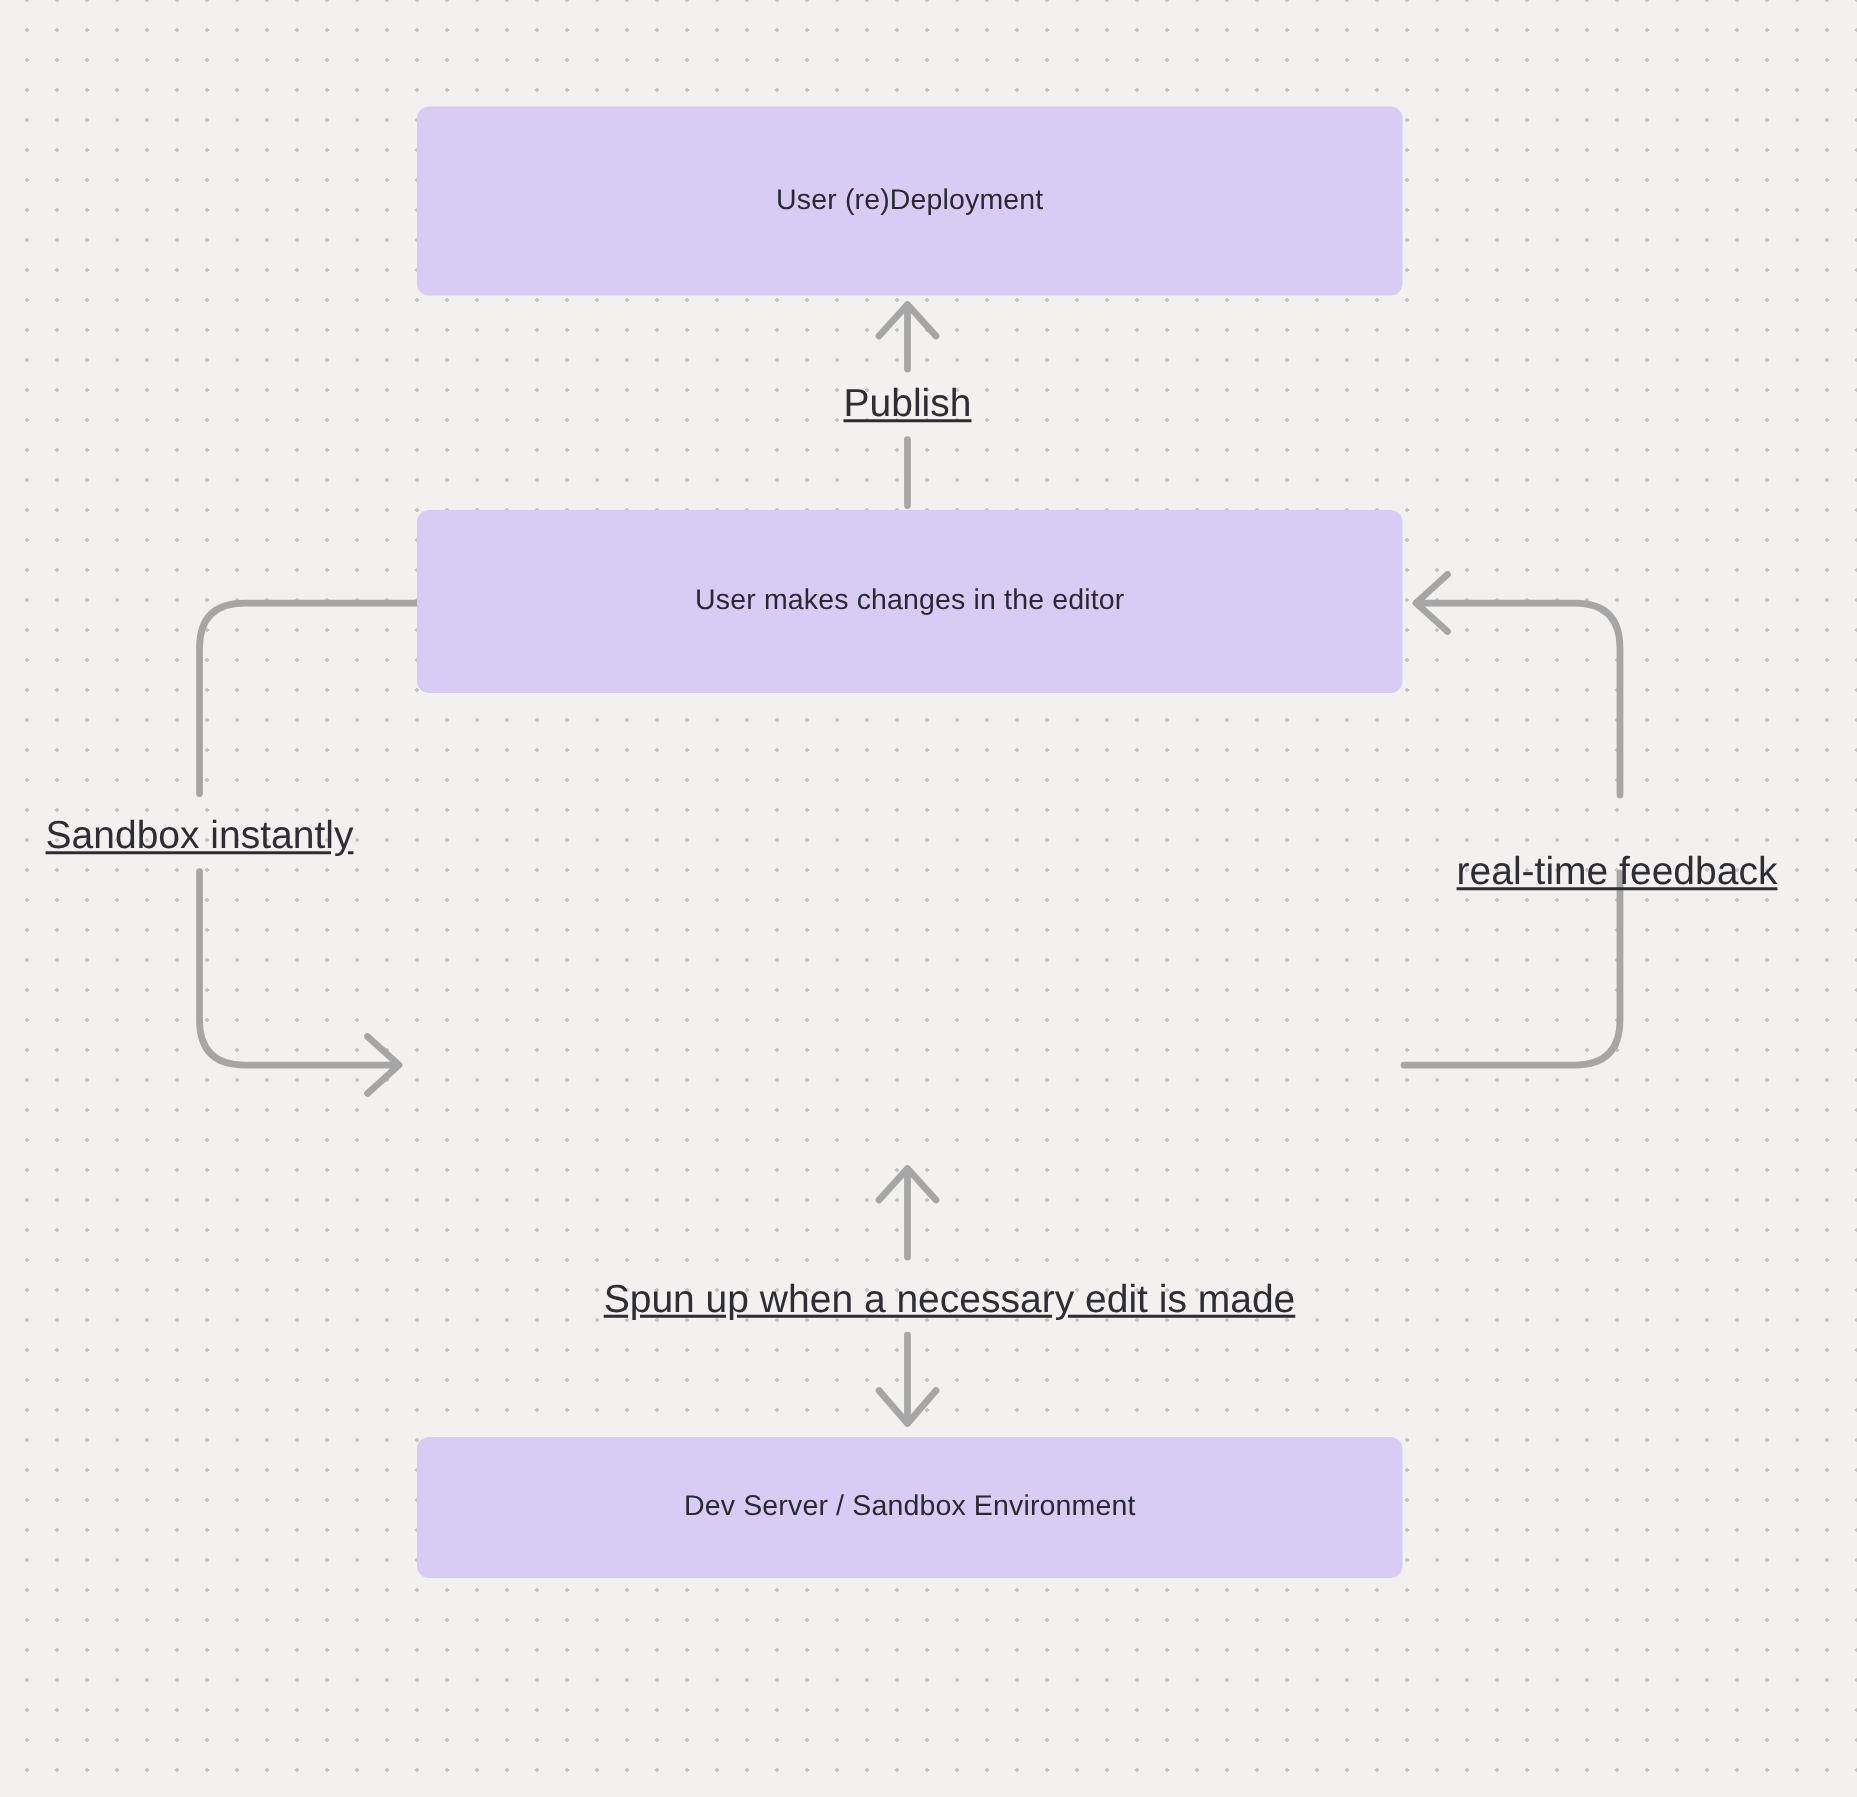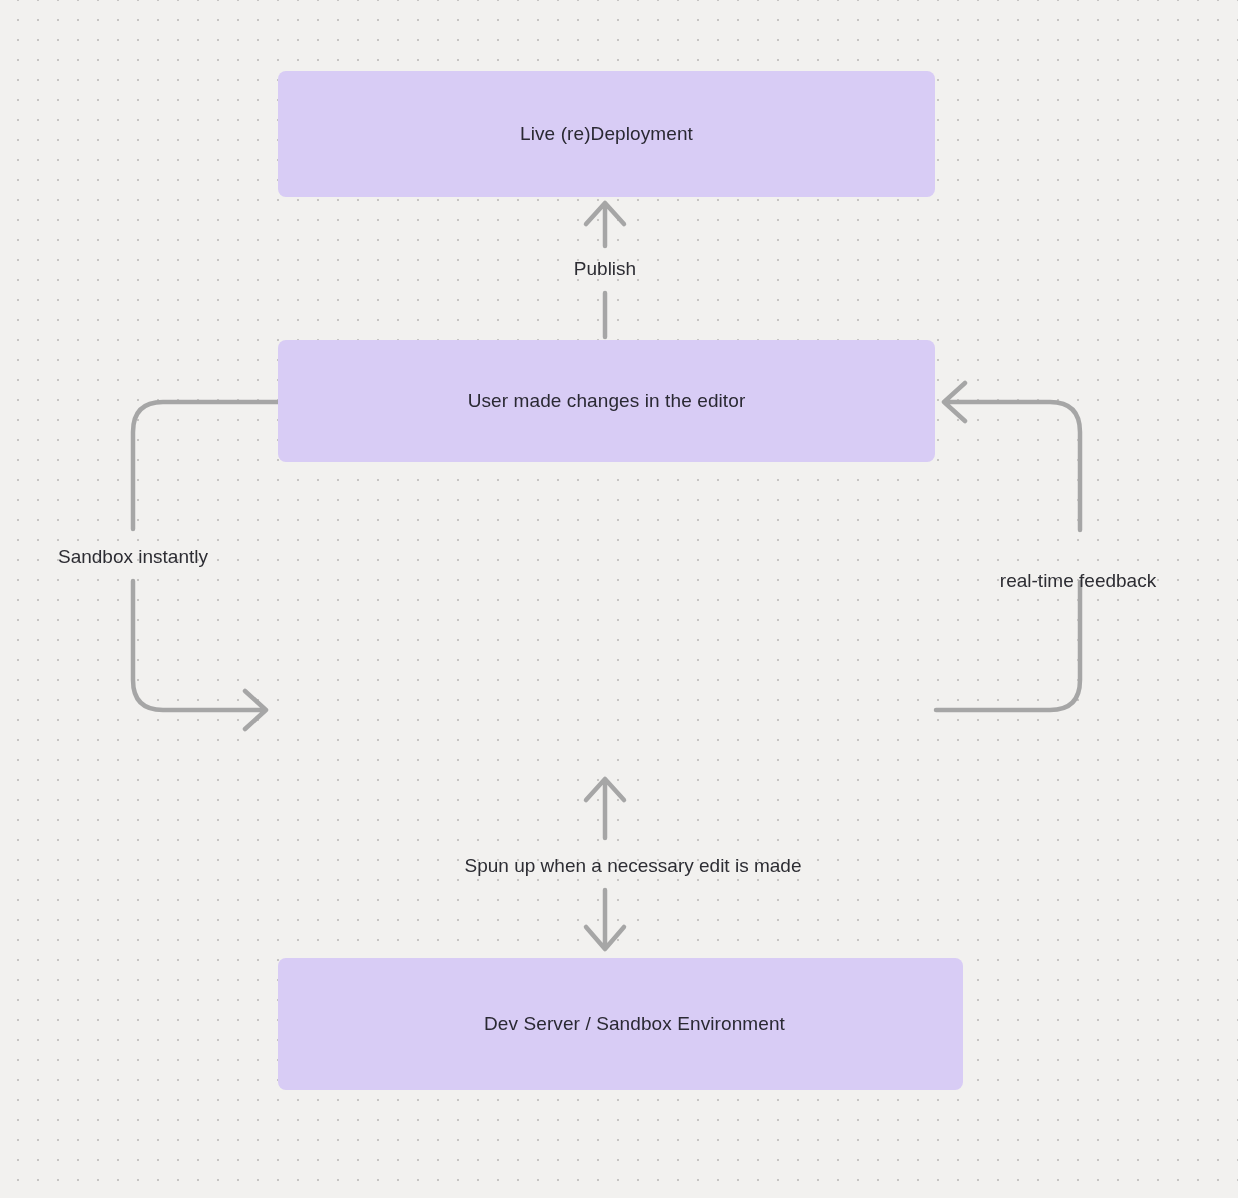--- a/index.html
+++ b/index.html
@@ -45,28 +45,29 @@
   }
   .node-label {
     font-size: 19px;
     color: #2a2933;
     letter-spacing: 0.1px;
     white-space: nowrap;
   }
   .node-live          { top: 71px;  height: 126px; }
   .node-user-editor   { top: 340px; height: 122px; }
   .node-preview       { top: 650px; height: 120px; }
-  .node-dev-server    { top: 958px; height: 132px; padding-left: 28px; }
+  .node-dev-server    { top: 958px; height: 94px; }
   .edge-label {
     position: absolute;
     transform: translate(-50%, -50%);
-    font-size: 19px;
+    font-size: 26px;
     color: #2d2d33;
     white-space: nowrap;
     z-index: 3;
+    text-decoration: underline;
   }
   .label-publish            { left: 605px;  top: 269px; }
   .label-updates-instantly  { left: 133px;  top: 557px; }
   .label-realtime-feedback  { left: 1078px; top: 581px; }
   .label-spun-up            { left: 633px;  top: 866px; }
 </style>
 </head>
 <body>
 
 <div class="canvas">
@@ -88,25 +89,25 @@
       <path d="M1080 530 L1080 432 Q1080 402 1050 402 L947 402 M965 383 L944 402 L965 421" stroke="#a6a6a6"></path>
     </g>
 
     <g>
       <path d="M605 838 L605 782 M586 800 L605 779 L624 800" stroke="#a6a6a6"></path>
       <path d="M605 890 L605 946 M586 927 L605 949 L624 927" stroke="#a6a6a6"></path>
     </g>
   </svg>
 
   <div class="node node-live">
-    <span class="node-label">Live (re)Deployment</span>
+    <span class="node-label">User (re)Deployment</span>
   </div>
 
   <div class="node node-user-editor">
-    <span class="node-label">User made changes in the editor</span>
+    <span class="node-label">User makes changes in the editor</span>
   </div>
 
 
   <div class="node node-dev-server">
     <span class="node-label">Dev Server / Sandbox Environment</span>
   </div>
 
   <div class="edge-label label-publish">Publish</div>
 
   <div class="edge-label label-updates-instantly">Sandbox instantly</div>

